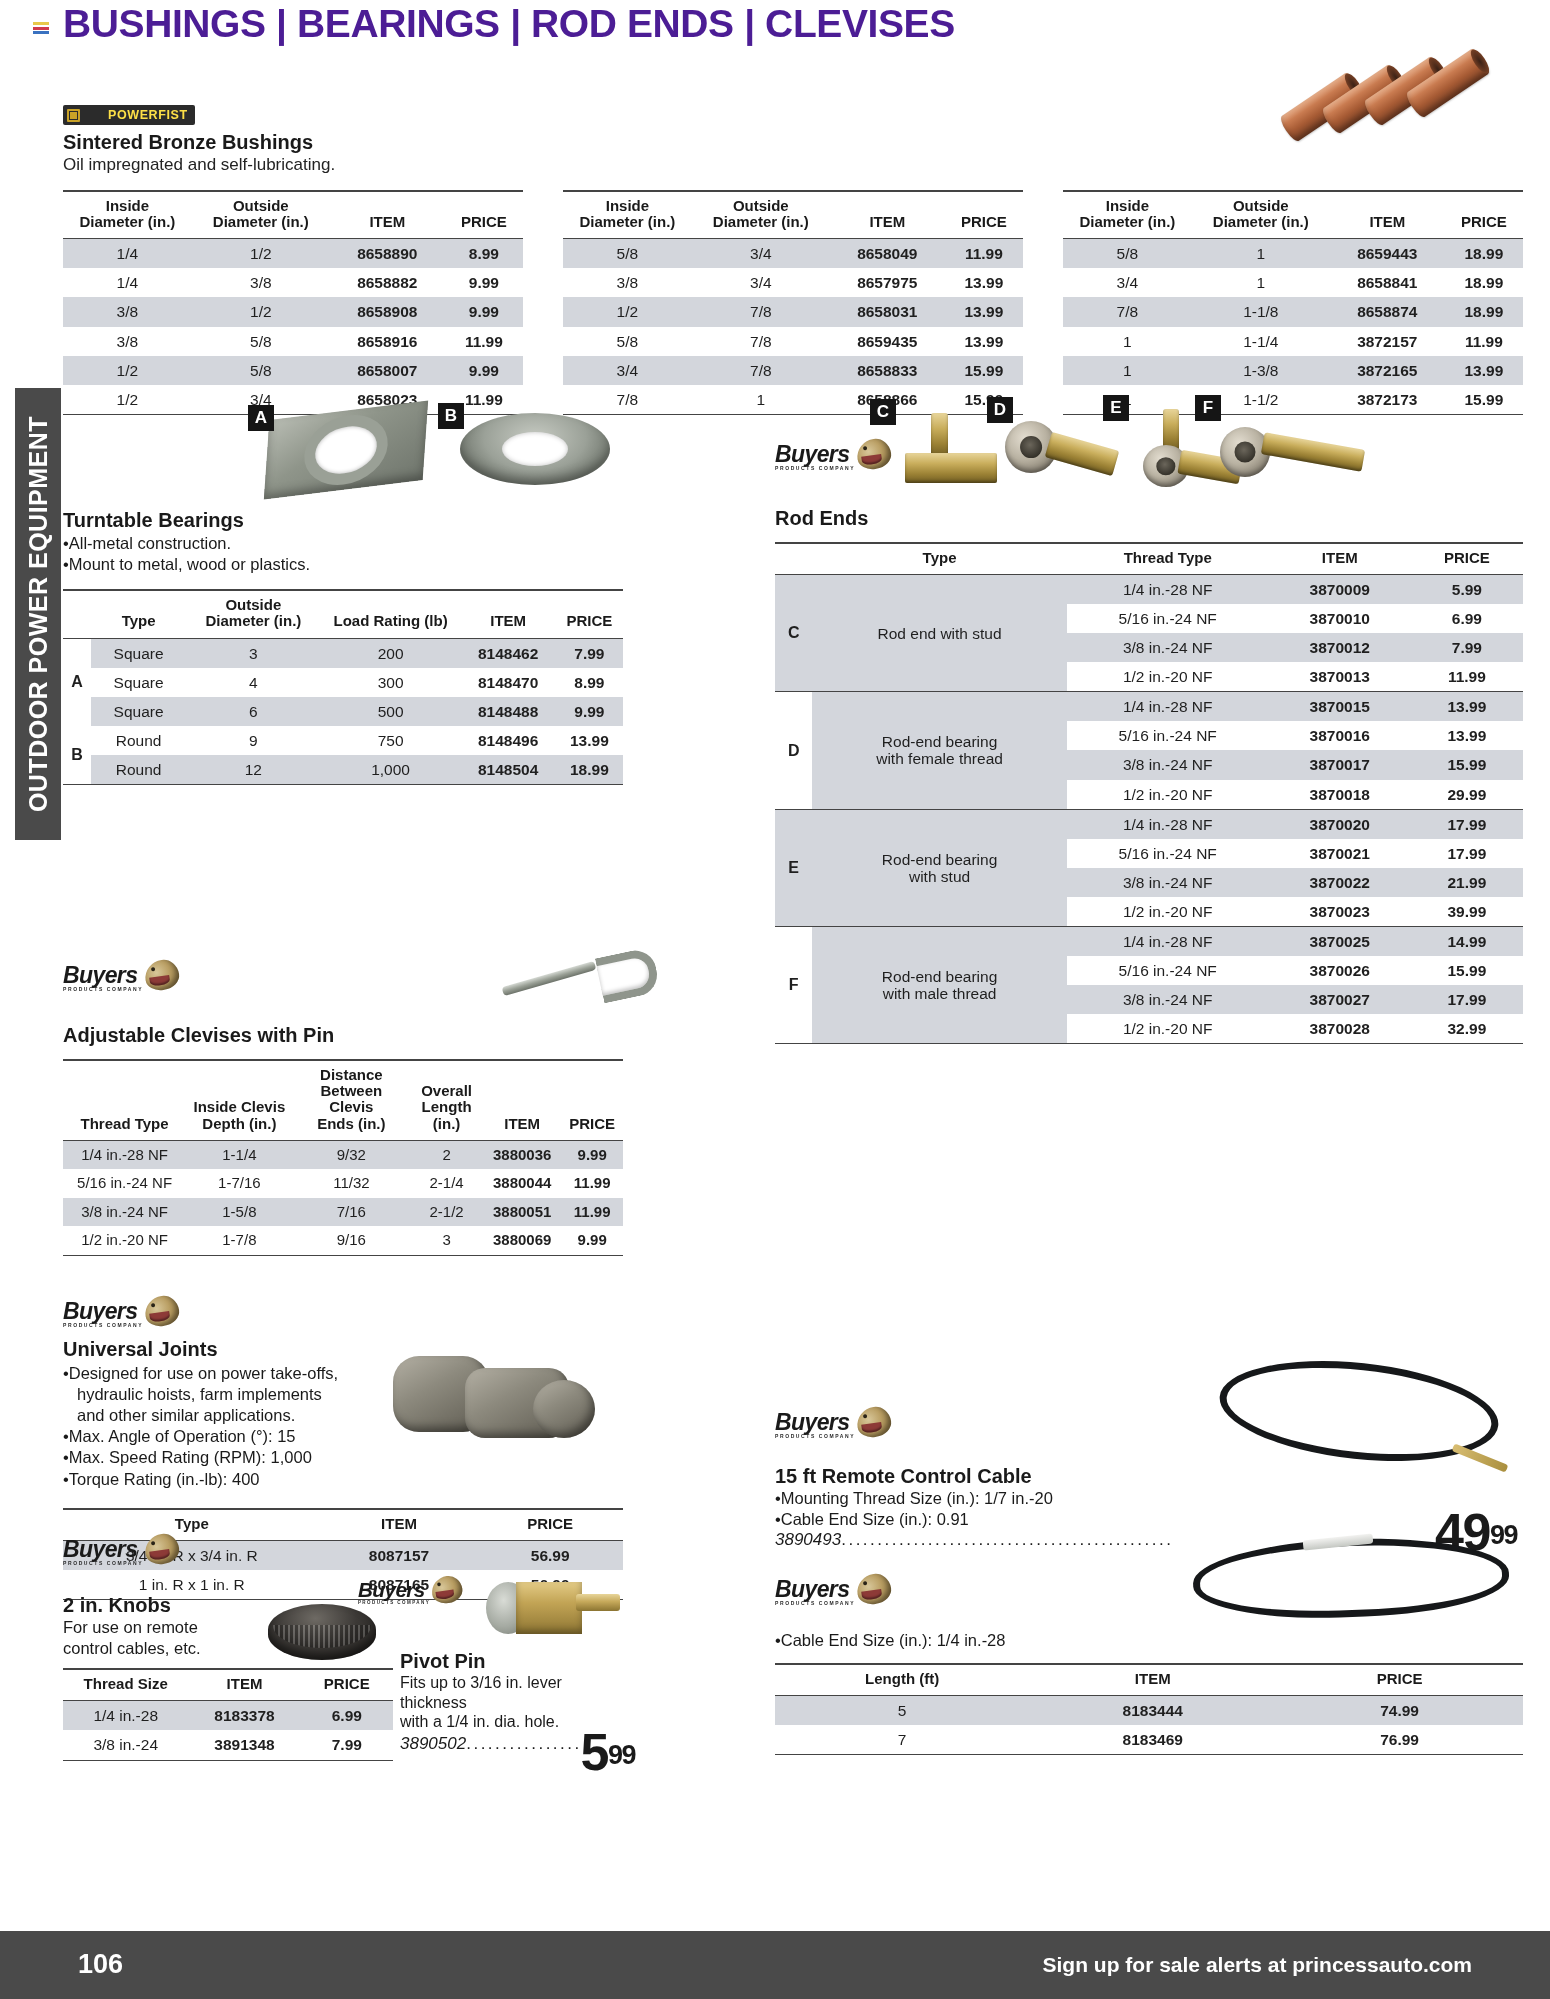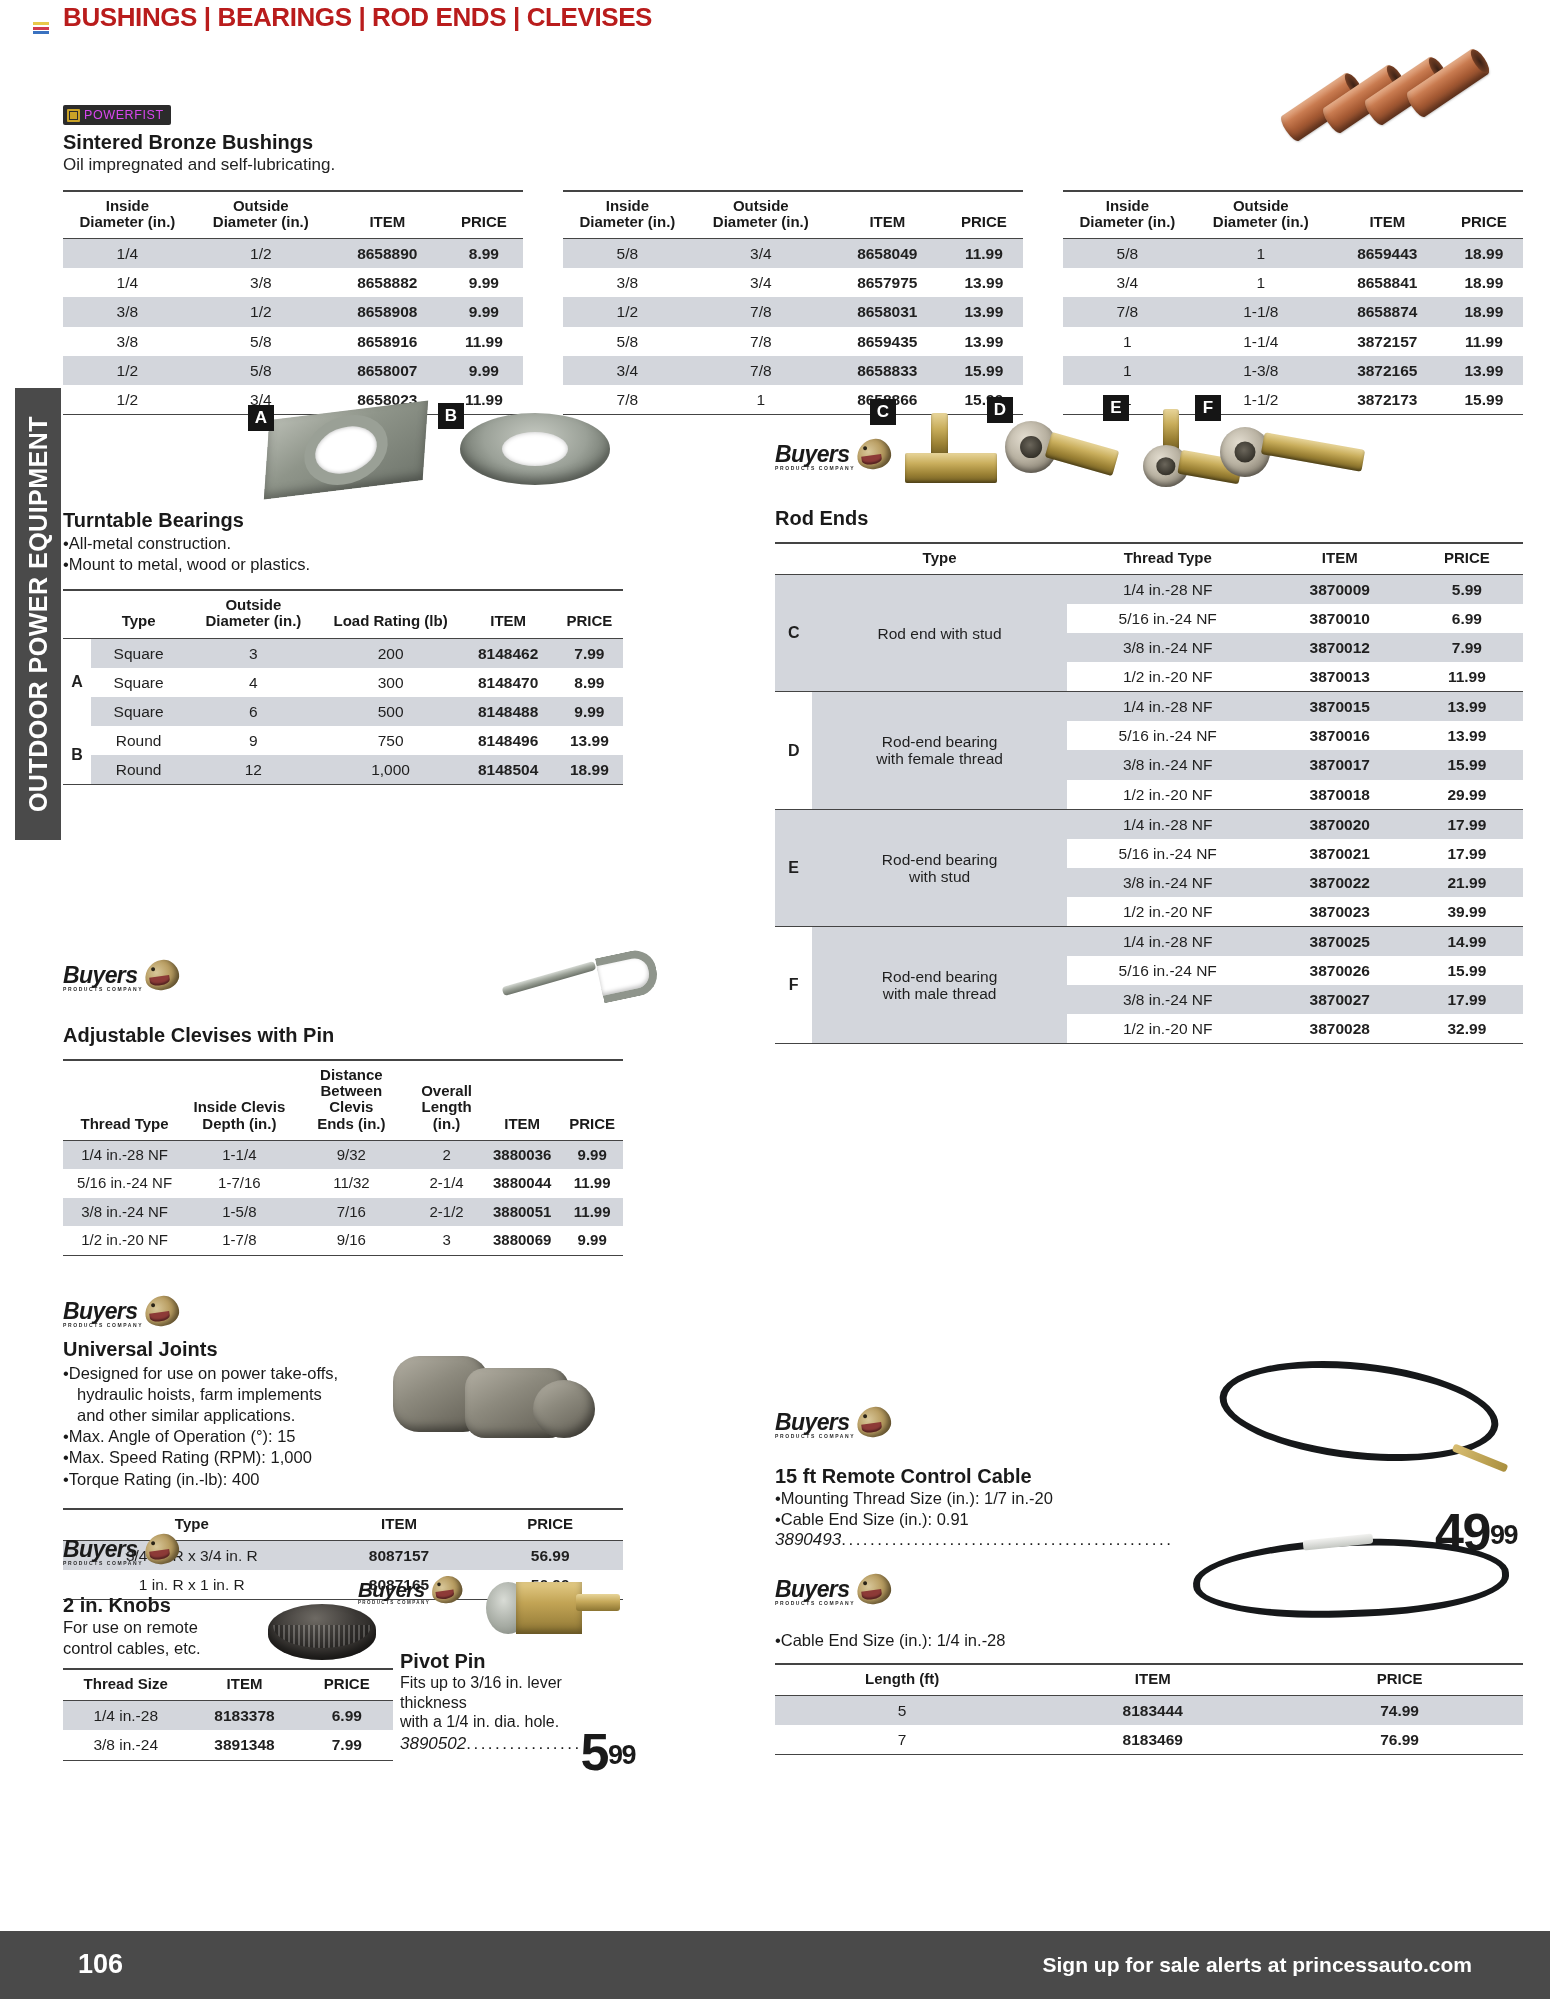--- a/index.html
+++ b/index.html
@@ -16,21 +16,21 @@
   .page-header {
     position: absolute; left: 0; top: 0; width: 1550px; height: 56px;
   }
   .hdr-mark { position: absolute; left: 33px; top: 22px; width: 16px; }
   .hdr-mark i { display: block; height: 3px; margin-bottom: 1.5px; }
   .hdr-mark i:nth-child(1){ background:#e8c84a; }
   .hdr-mark i:nth-child(2){ background:#d03a4b; }
   .hdr-mark i:nth-child(3){ background:#3a72c0; }
   .hdr-title {
     position: absolute; left: 63px; top: 2px;
-    font-size: 26px; font-weight: 700; letter-spacing: -0.4px; color: #b91c1c;
+    font-size: 39px; font-weight: 700; letter-spacing: -0.4px; color: #4c1d95;
   }
 
   
   .side-tab {
     position: absolute; left: 15px; top: 388px;
     width: 46px; height: 452px;
     background: #4a4a4a;
   }
   .side-tab span {
     position: absolute; left: 50%; top: 50%;
@@ -40,21 +40,21 @@
   }
 
   
   .powerfist {
     display: inline-flex; align-items: center; gap: 4px;
     background:#2b2b2b; padding: 3px 7px 3px 4px; border-radius:2px;
   }
   .pf-sq { width: 13px; height: 13px; background:#c9a227; border-radius:1px;
            display:flex; align-items:center; justify-content:center; }
   .pf-sq::after{ content:""; width:7px;height:7px;border:1.6px solid #2b2b2b; }
-  .pf-txt { color:#d946ef; font-size:12.5px; font-weight:400; letter-spacing:0.6px; }
+  .pf-txt { color:#fde047; font-size:12.5px; font-weight:700; letter-spacing:0.6px;margin-left:24px; }
 
   .buyers { position: relative; width: 118px; height: 34px; }
   .buyers .bw { font-size: 23px; font-weight: 800; font-style: italic;
                 letter-spacing:-0.6px; color:#1a1a1a; line-height: 22px; }
   .buyers .bs { font-size: 5px; font-weight:700; letter-spacing: 1.6px; color:#2a2a2a; }
   .buyers .dog {
     position:absolute; right:2px; top:-4px; width:34px; height:30px;
     background: radial-gradient(circle at 35% 40%, #d8c79a 0%, #b99e63 45%, #7d6636 100%);
     border-radius: 55% 45% 50% 48% / 60% 55% 45% 40%;
     transform: rotate(-8deg);

